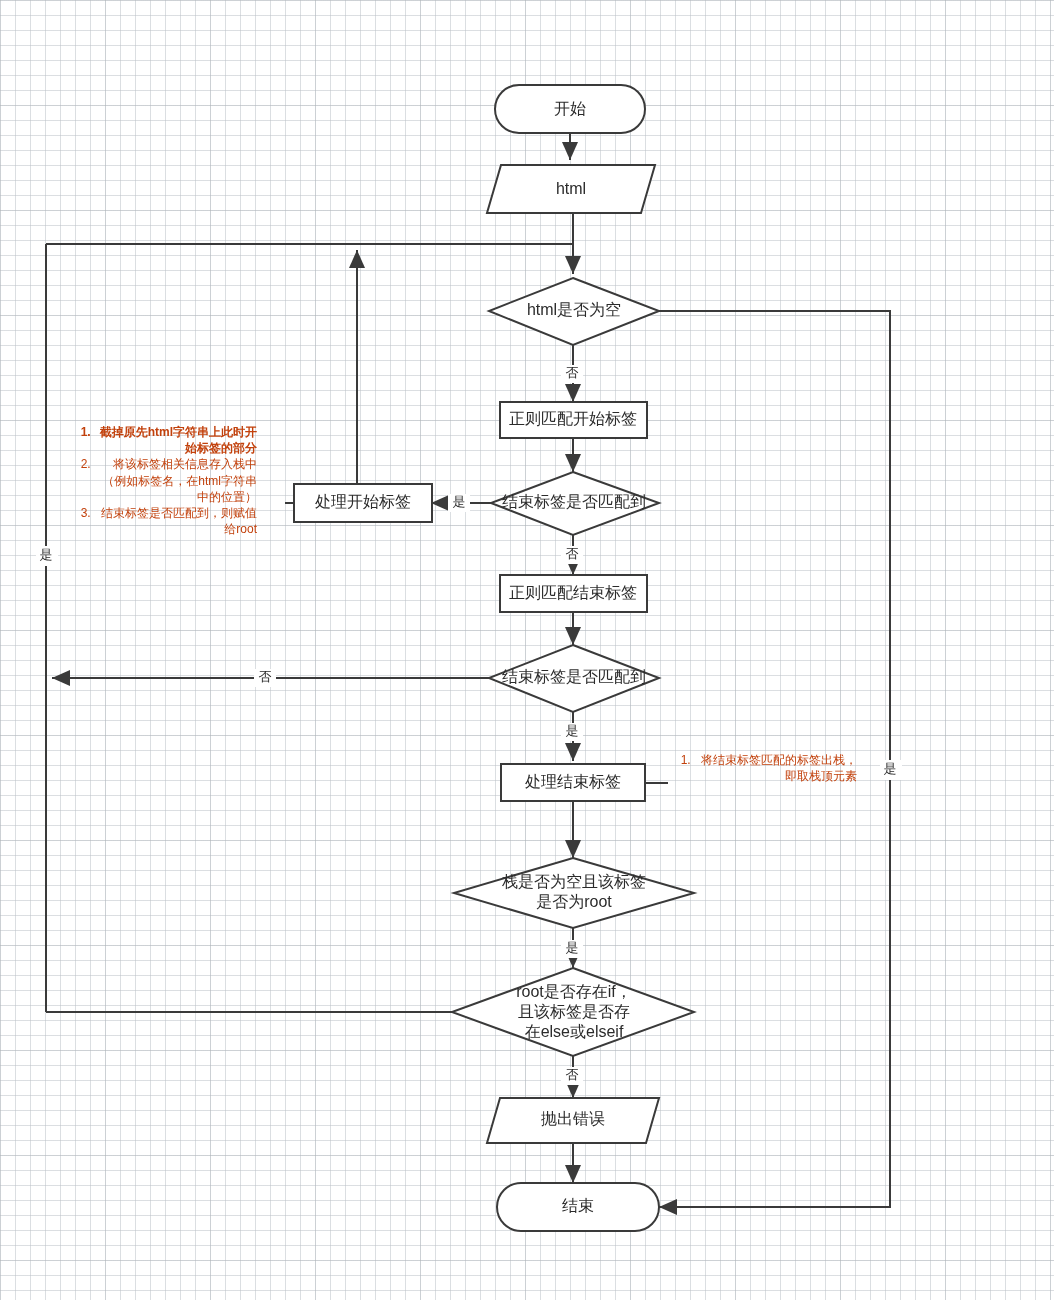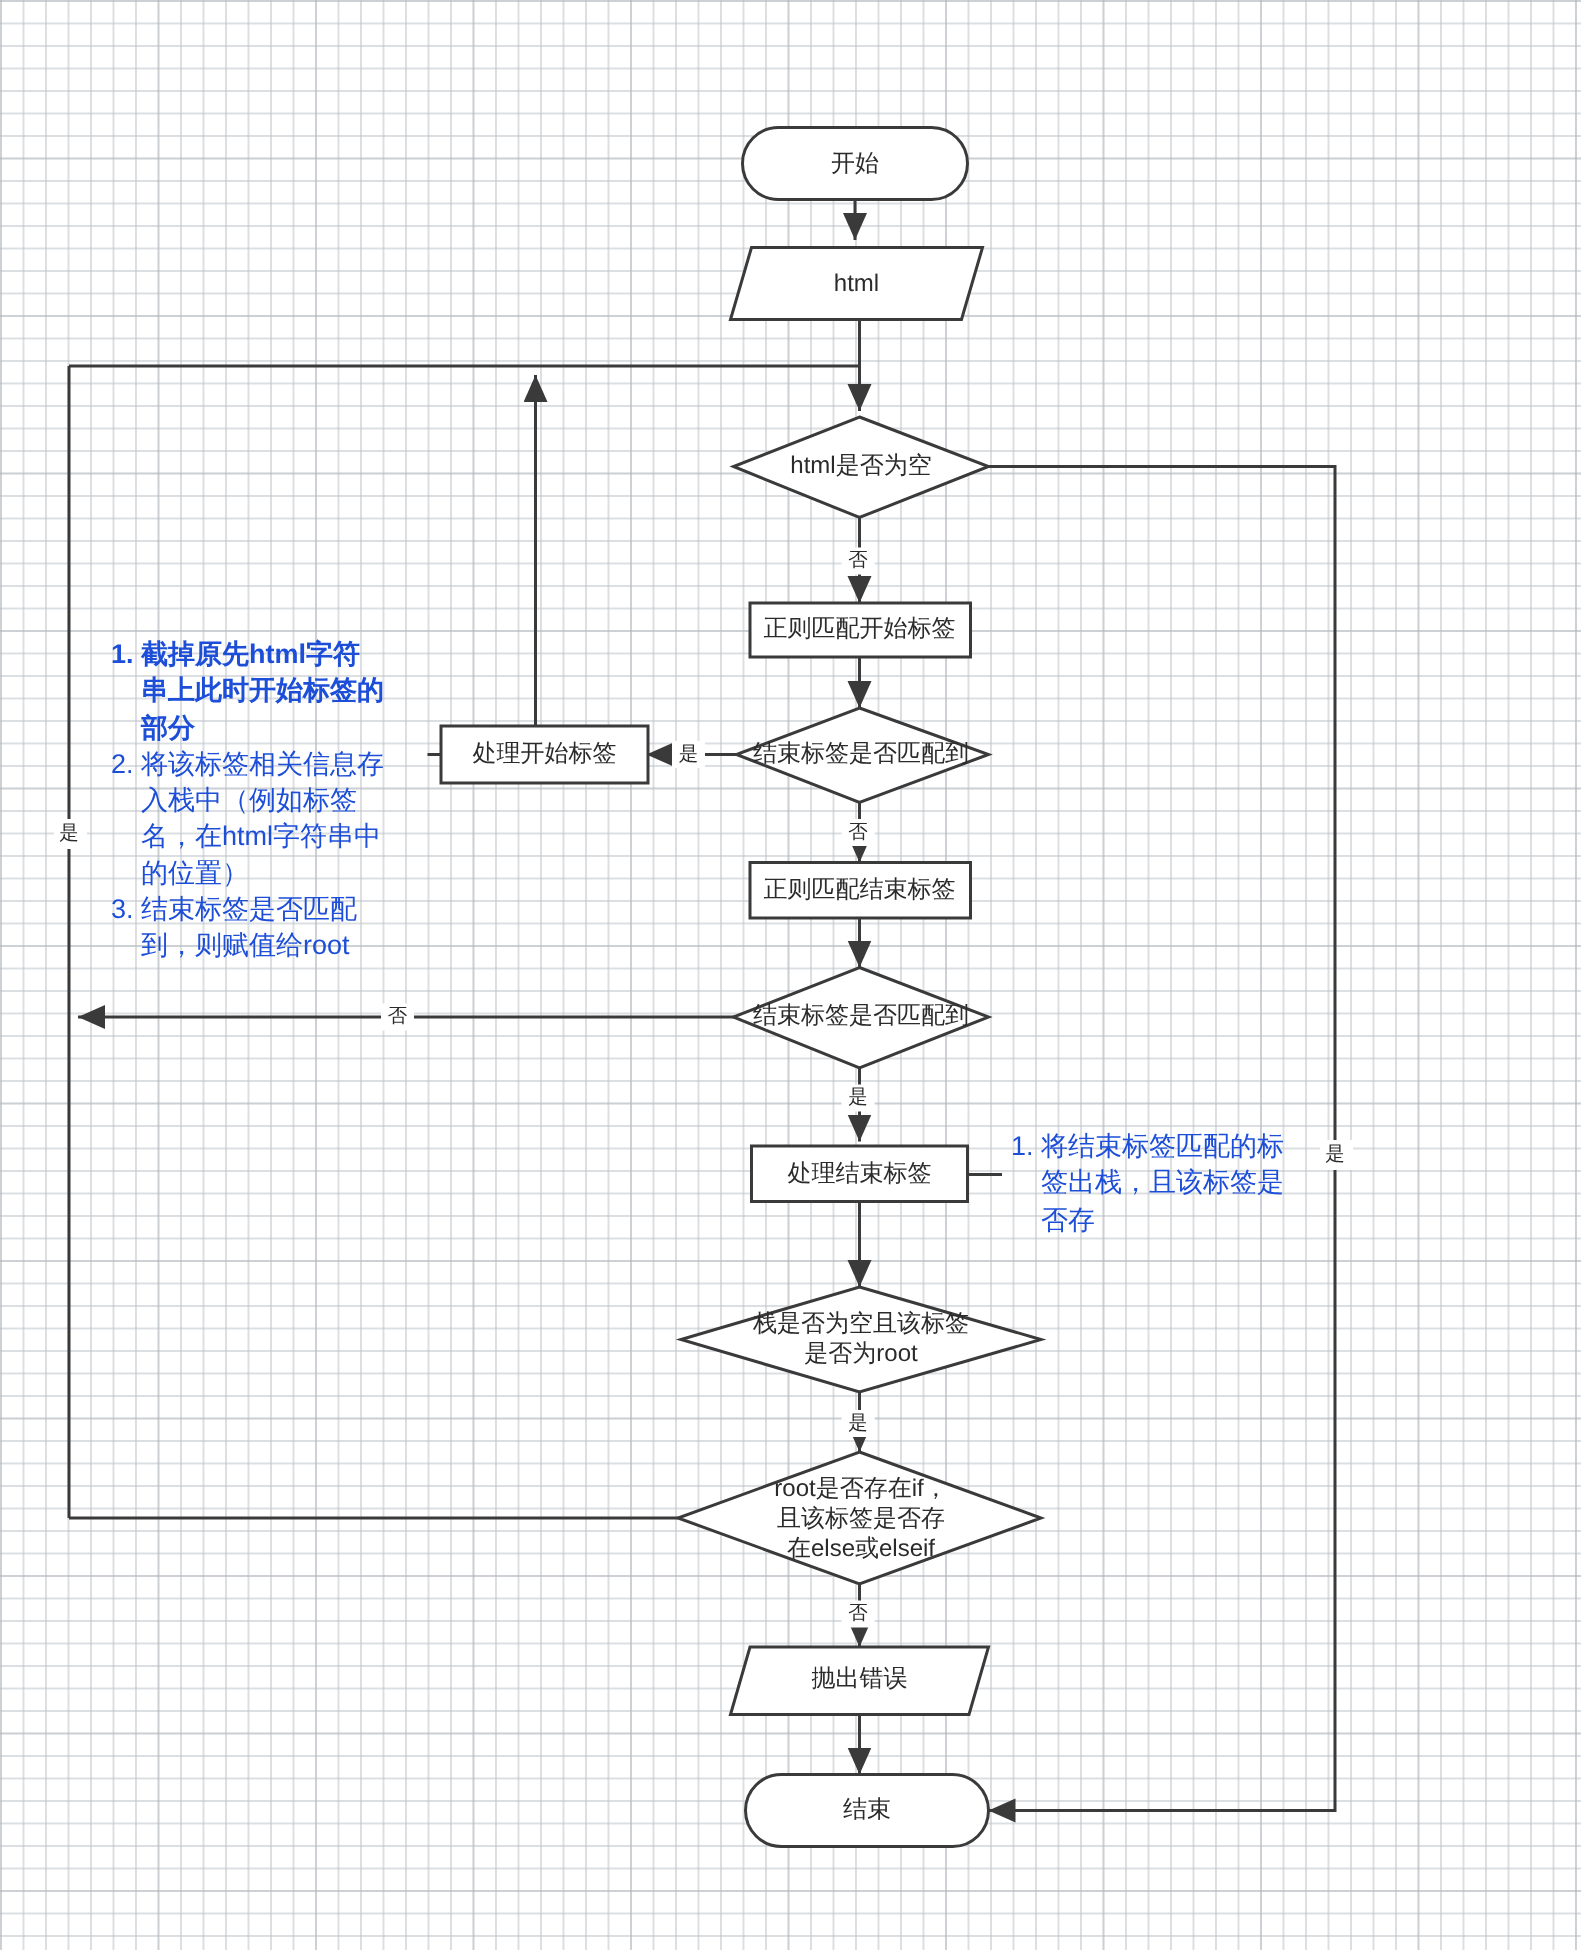--- a/index.html
+++ b/index.html
@@ -39,23 +39,24 @@
     fill:#2b2b2b;
     font-size:13px;
     text-anchor:middle;
     dominant-baseline:middle;
   }
   .shape{fill:#ffffff;stroke:#3a3a3a;stroke-width:2;}
   .line{stroke:#3a3a3a;stroke-width:2;fill:none;}
   .note{
     position:absolute;
     font-family:"Liberation Sans","DejaVu Sans",sans-serif;
-    font-size:18px;
-    color:#1d4ed8;
+    font-size:12px;
+    color:#c2410c;
     line-height:1.35;
+    text-align:right;
   }
   .note ol{margin:0;padding-left:22px;}
   .note ol li{margin:0;padding:0;}
   .note-left{left:72px;top:424px;width:185px;}
   .note-left ol li:first-child{font-weight:bold;}
   .note-right{left:672px;top:752px;width:185px;}
 </style>
 </head>
 <body>
 
@@ -181,15 +182,15 @@
 <div class="note note-left">
   <ol>
     <li>截掉原先html字符串上此时开始标签的部分</li>
     <li>将该标签相关信息存入栈中（例如标签名，在html字符串中的位置）</li>
     <li>结束标签是否匹配到，则赋值给root</li>
   </ol>
 </div>
 
 <div class="note note-right">
   <ol>
-    <li>将结束标签匹配的标签出栈，且该标签是否存</li>
+    <li>将结束标签匹配的标签出栈，即取栈顶元素</li>
   </ol>
 </div>
 
 </body></html>

